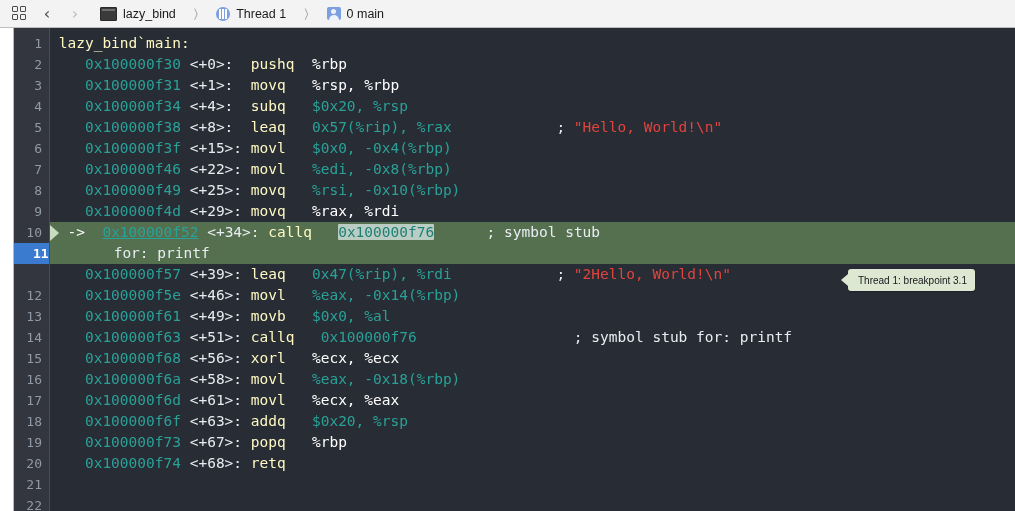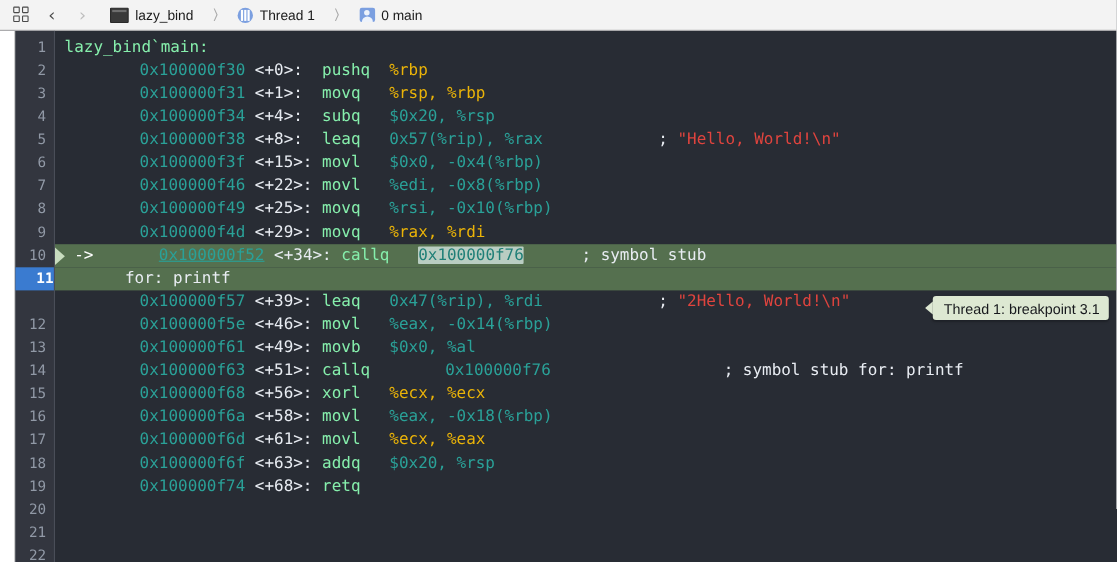--- a/index.html
+++ b/index.html
@@ -198,24 +198,24 @@
     content: "";
     position: absolute;
     left: 0; top: 2.5px;
     width: 0; height: 0;
     border-top: 8px solid transparent;
     border-bottom: 8px solid transparent;
     border-left: 9px solid #c8dcbf;
   }
 
   .ind { color: transparent; }
-  .addr { color: #2aa198; margin-left: 42px; }
+  .addr { color: #2aa198; }
   .off  { color: #e8ecf2; }
-  .mn   { color: #86efac; }
-  .reg  { color: #eab308; }
+  .mn   { color: #fef9c3; }
+  .reg  { color: #ffffff; }
   .num  { color: #2aa198; }
   .cmt-semi { color: #e8ecf2; }
   .cmt-str  { color: #e0443e; }
   .cmt-plain { color: #e8ecf2; }
   .arrow { color: #ffffff; }
   .sel {
     background: #b9cdc2;
     color: #1f7f77;
     border-radius: 1px;
   }
@@ -226,21 +226,21 @@
     position: absolute;
     left: 848px;
     top: 241px;
     height: 22px;
     display: flex;
     align-items: center;
     background: #dde8d2;
     border-radius: 3px;
     padding: 0 8px 0 10px;
     font-family: "Liberation Sans", sans-serif;
-    font-size: 13px;
+    font-size: 10px;
     color: #16181c;
     white-space: nowrap;
     box-shadow: 0 1px 2px rgba(0,0,0,0.25);
   }
   .bp-tip::before {
     content: "";
     position: absolute;
     left: -7px;
     top: 5px;
     width: 0; height: 0;
@@ -350,20 +350,21 @@
     <div class="row"><span class="ind">    </span><span class="addr">0x100000f63</span> <span class="off">&lt;+51&gt;:</span> <span class="mn">callq</span>   <span class="addr">0x100000f76</span><span class="ind">                  </span><span class="cmt-semi">;</span> <span class="cmt-plain">symbol stub for: printf</span></div>
 
     <div class="row"><span class="ind">    </span><span class="addr">0x100000f68</span> <span class="off">&lt;+56&gt;:</span> <span class="mn">xorl</span>   <span class="reg">%ecx, %ecx</span></div>
 
     <div class="row"><span class="ind">    </span><span class="addr">0x100000f6a</span> <span class="off">&lt;+58&gt;:</span> <span class="mn">movl</span>   <span class="num">%eax, -0x18(%rbp)</span></div>
 
     <div class="row"><span class="ind">    </span><span class="addr">0x100000f6d</span> <span class="off">&lt;+61&gt;:</span> <span class="mn">movl</span>   <span class="reg">%ecx, %eax</span></div>
 
     <div class="row"><span class="ind">    </span><span class="addr">0x100000f6f</span> <span class="off">&lt;+63&gt;:</span> <span class="mn">addq</span>   <span class="num">$0x20, %rsp</span></div>
 
+    <div class="row"><span class="ind">    </span><span class="addr">0x100000f73</span> <span class="off">&lt;+67&gt;:</span> <span class="mn">popq</span>   <span class="reg">%rbp</span></div>
 
     <div class="row"><span class="ind">    </span><span class="addr">0x100000f74</span> <span class="off">&lt;+68&gt;:</span> <span class="mn">retq</span></div>
 
     <div class="row">&nbsp;</div>
 
   </div>
 
   <div class="bp-tip">
     <span>Thread 1: breakpoint 3.1</span>
   </div>

